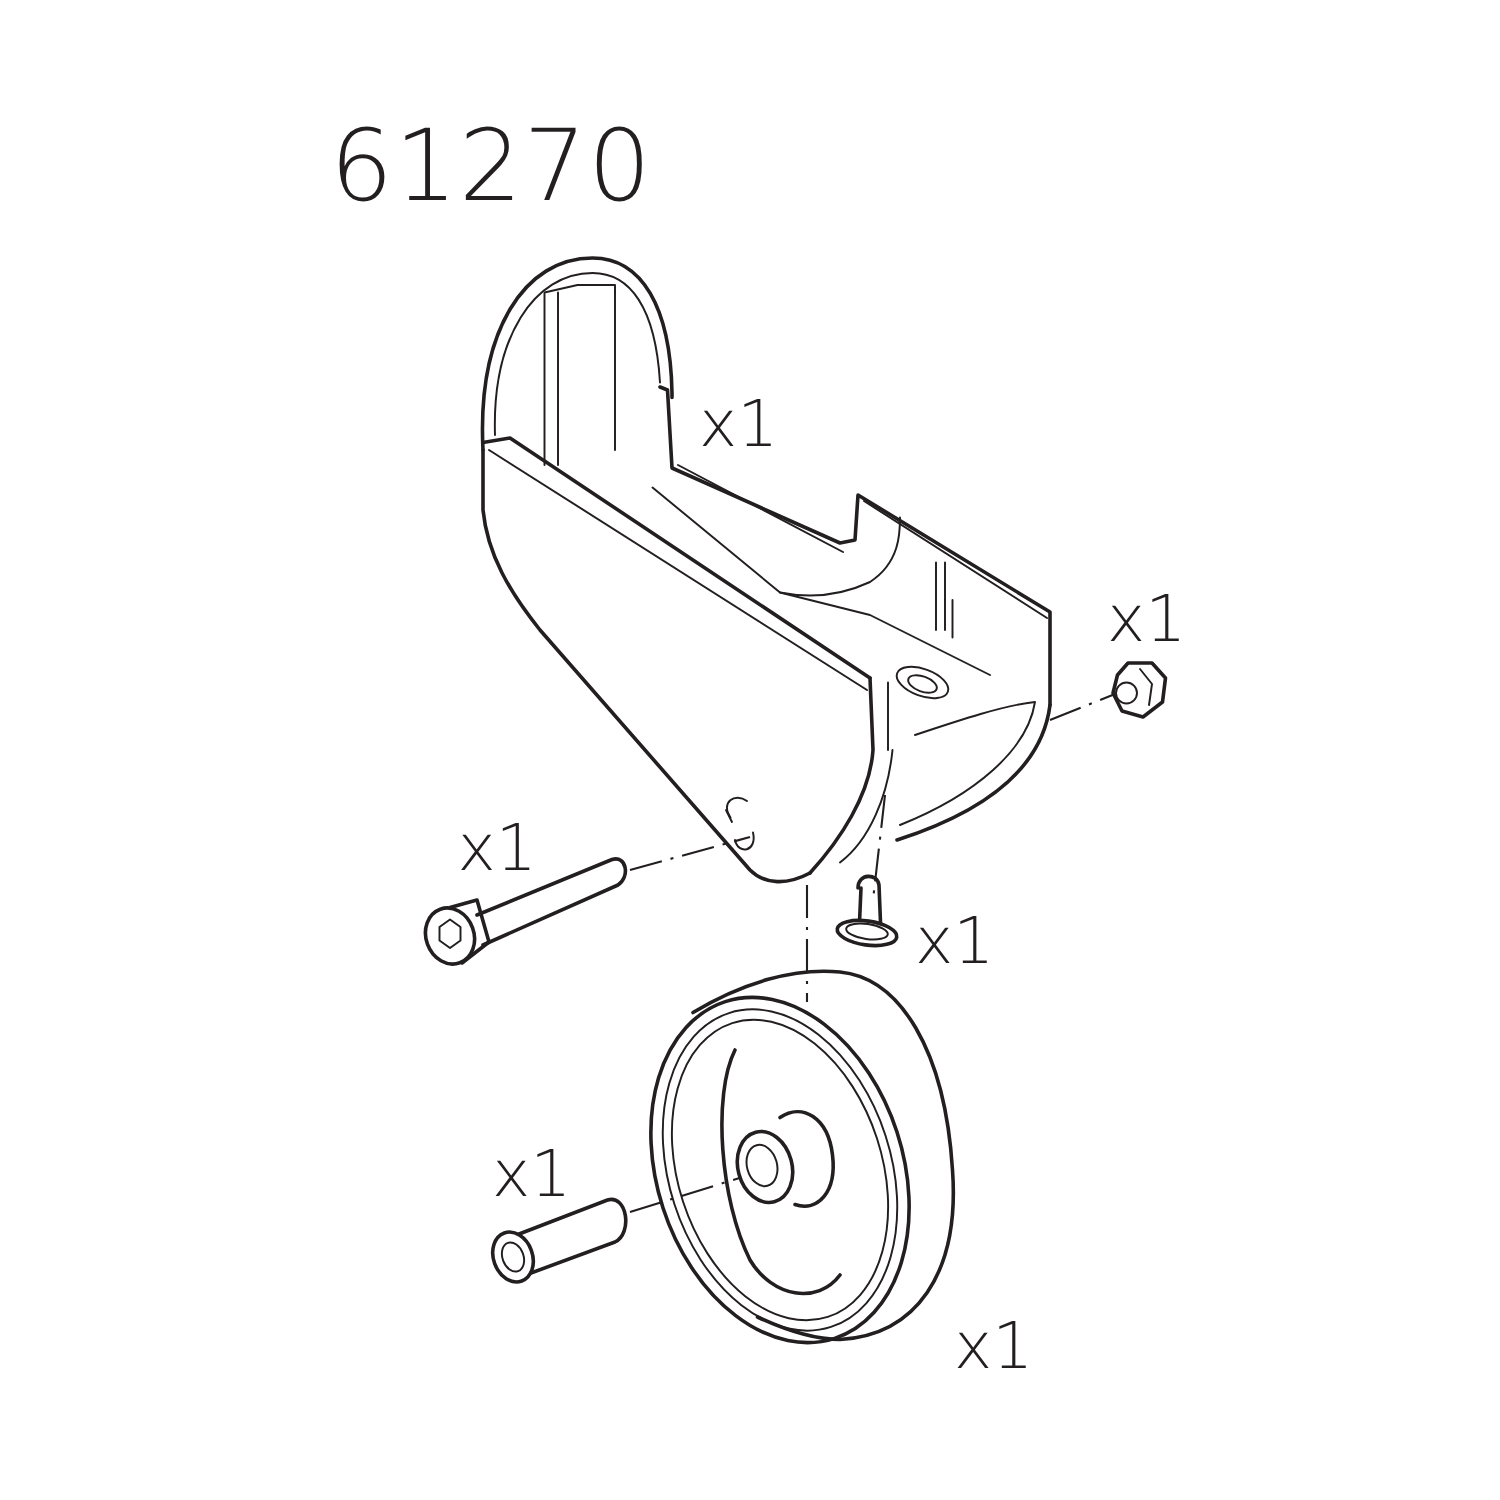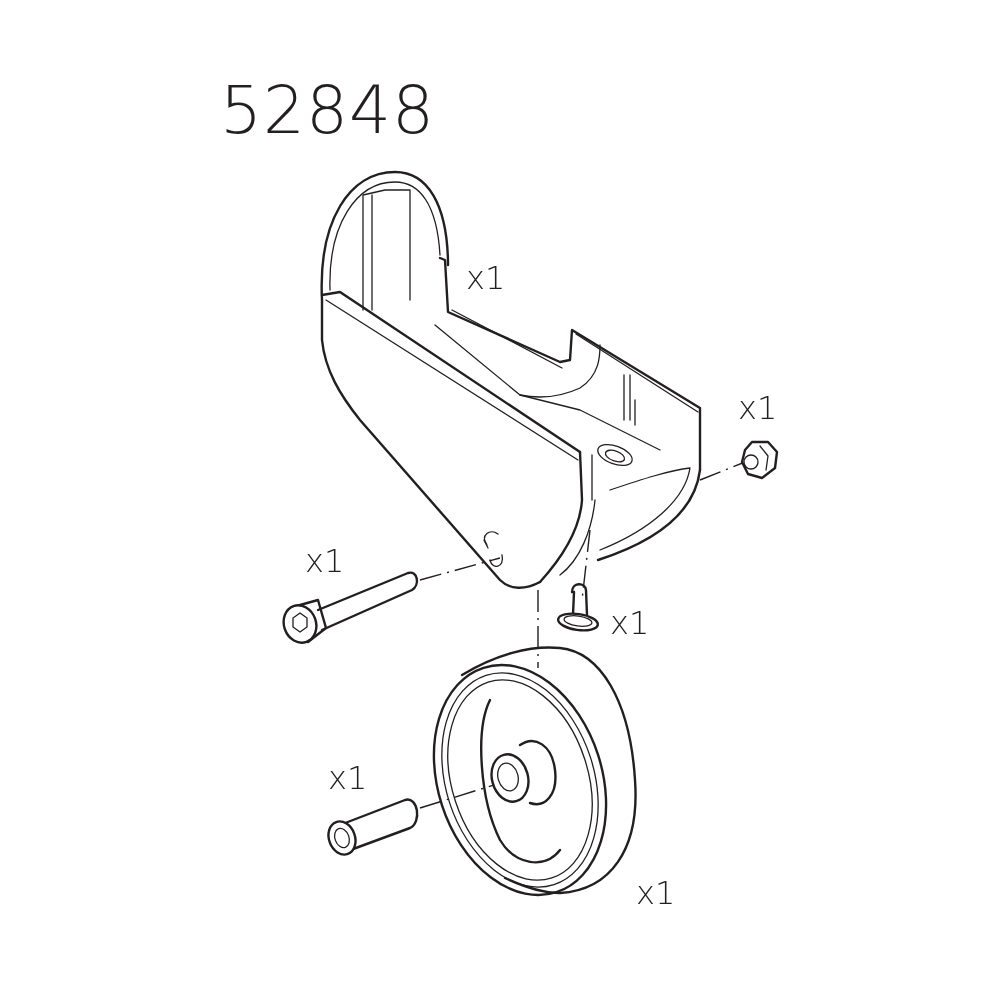--- a/index.html
+++ b/index.html
@@ -5,32 +5,32 @@
     html, body { margin: 0; padding: 0; background: #ffffff; }
     body { width: 1000px; height: 1000px; position: relative; overflow: hidden; }
     .part-number {
       position: absolute; left: 220px; top: 78px;
       font-family: "DejaVu Sans", sans-serif; font-weight: 200;
       font-size: 66px; letter-spacing: 1px; color: #231f20; line-height: 1;
     }
     .qty {
       position: absolute;
       font-family: "DejaVu Sans", sans-serif; font-weight: 200;
-      font-size: 32px; color: #231f20; line-height: 1;
+      font-size: 43px; color: #231f20; line-height: 1;
     }
     svg.drawing { position: absolute; left: 0; top: 0; }
     .ln { fill: none; stroke: #231f20; stroke-width: 2.4; stroke-linejoin: round; stroke-linecap: round; }
     .thin { fill: none; stroke: #231f20; stroke-width: 1.3; stroke-linejoin: round; stroke-linecap: round; }
     .dash { fill: none; stroke: #231f20; stroke-width: 1.4; stroke-dasharray: 22 6 2 6; }
     .fillw { fill: #ffffff; stroke: #231f20; stroke-width: 2.4; stroke-linejoin: round; }
   </style>
 </head>
 <body>
 
-<div class="part-number">52848</div>
+<div class="part-number">61270</div>
 
 <div class="qty" style="left:466px; top:262px;">x1</div>
 <div class="qty" style="left:738px; top:392px;">x1</div>
 <div class="qty" style="left:305px; top:545px;">x1</div>
 <div class="qty" style="left:610px; top:607px;">x1</div>
 <div class="qty" style="left:328px; top:762px;">x1</div>
 <div class="qty" style="left:636px; top:877px;">x1</div>
 
 <svg class="drawing" width="1000" height="1000" viewBox="0 0 1000 1000">
 

